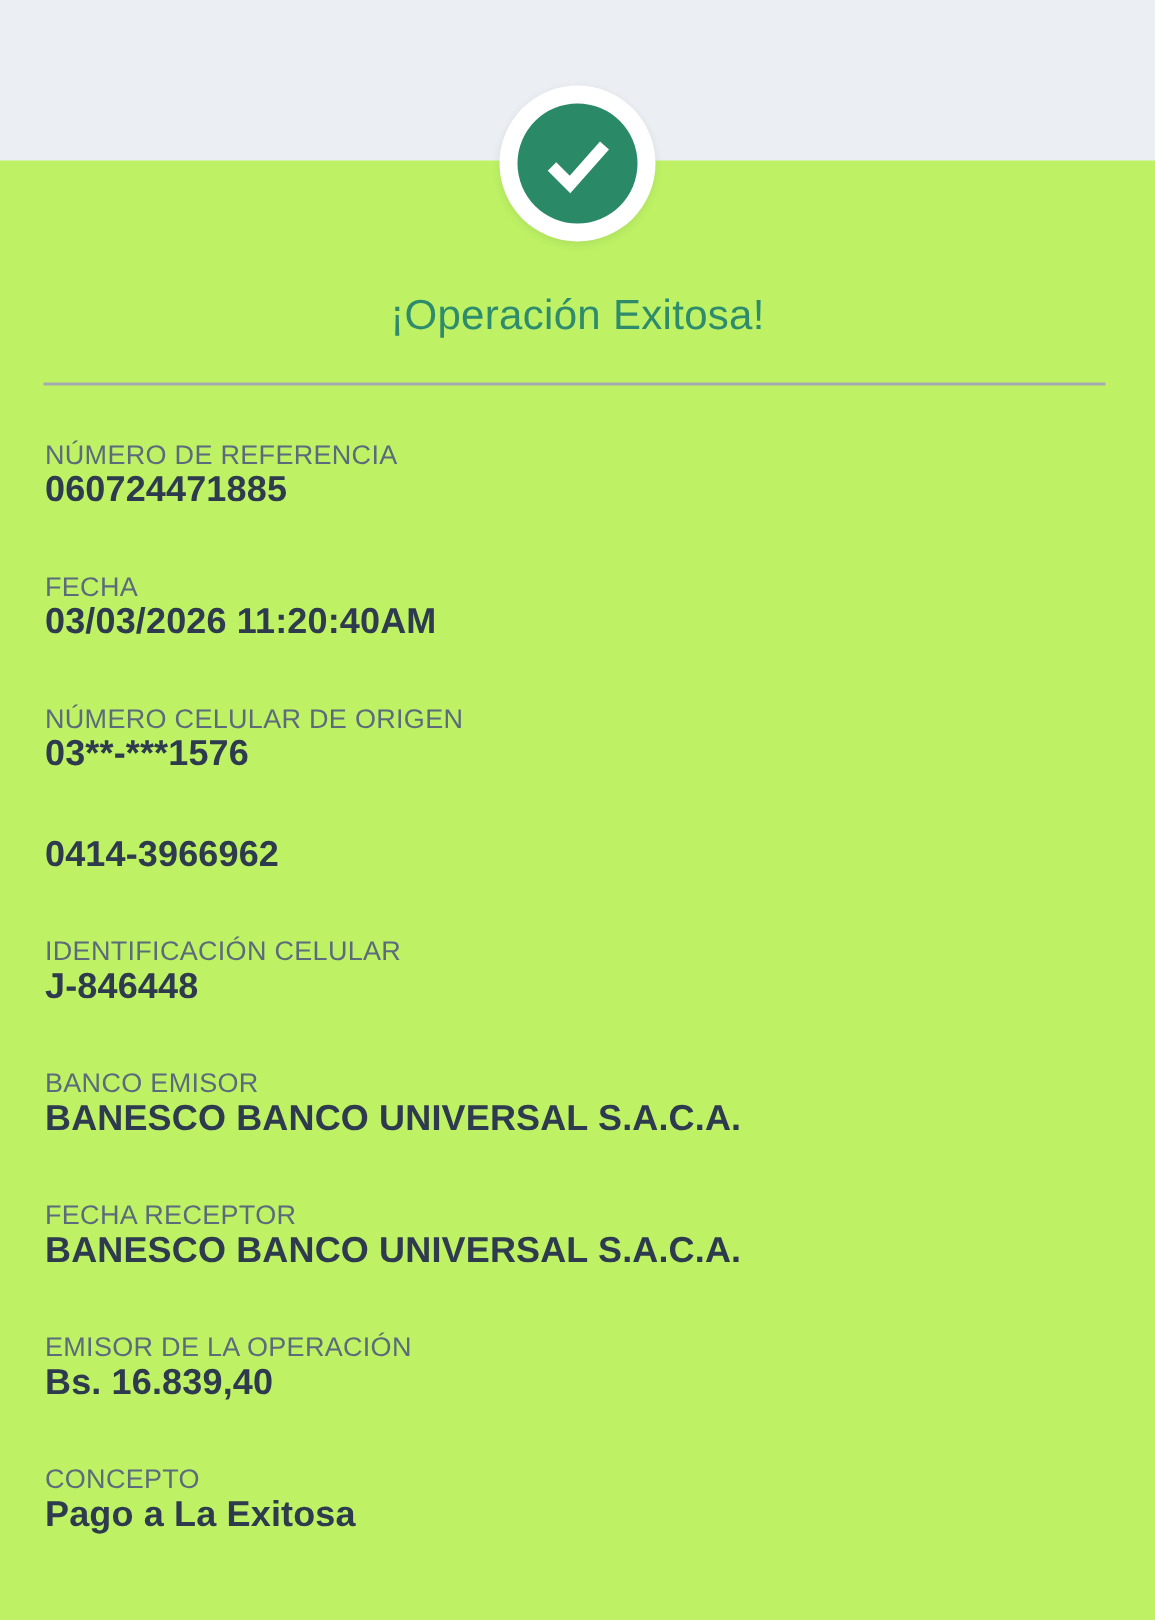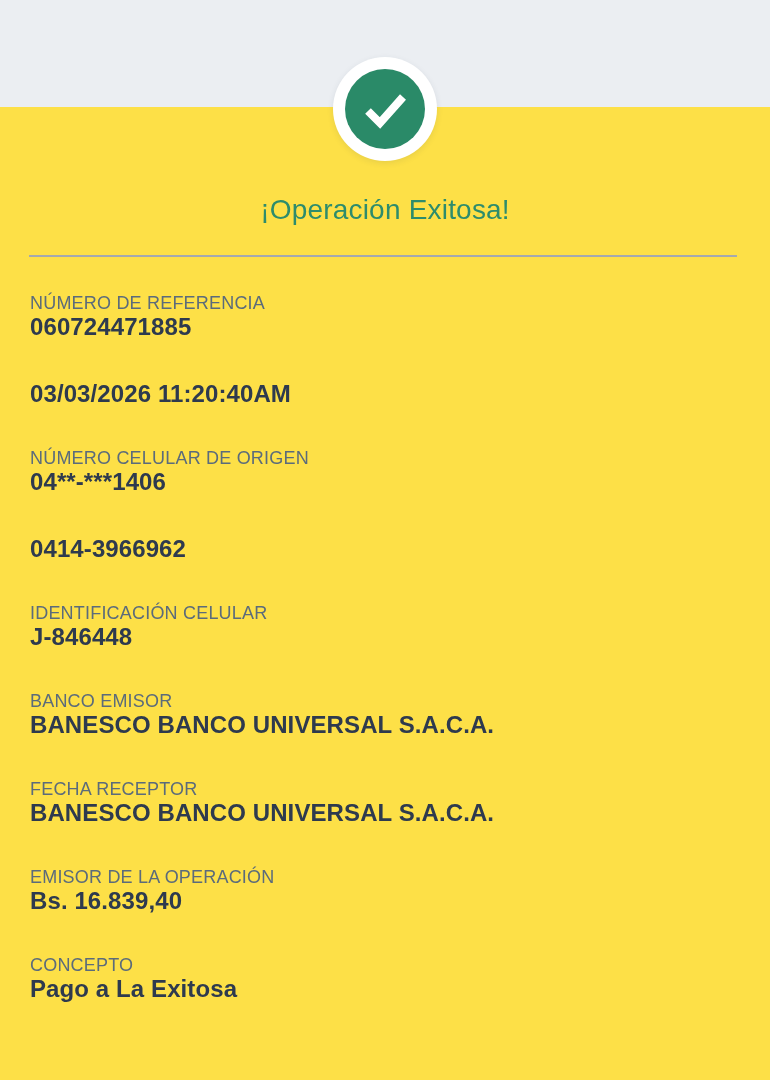--- a/index.html
+++ b/index.html
@@ -1,20 +1,20 @@
 <!DOCTYPE html>
 <html><head>
 <meta charset="utf-8">
 <style>
   html, body { margin: 0; padding: 0; background: #ffffff; }
   .page {
     position: relative;
     width: 770px;
     height: 1080px;
-    background: #fde047;
+    background: #bef264;
     overflow: hidden;
     font-family: "Liberation Sans", "DejaVu Sans", sans-serif;
   }
   .header-band {
     position: absolute;
     top: 0; left: 0;
     width: 100%;
     height: 107px;
     background: #ebeef2;
   }
@@ -108,26 +108,27 @@
 
   <hr class="title-divider">
 
   <div class="fields">
     <div class="field">
       <span class="field-label">NÚMERO DE REFERENCIA</span>
       <span class="field-value">060724471885</span>
     </div>
 
     <div class="field">
+      <span class="field-label">FECHA</span>
       <span class="field-value">03/03/2026 11:20:40AM</span>
     </div>
 
     <div class="field">
       <span class="field-label">NÚMERO CELULAR DE ORIGEN</span>
-      <span class="field-value">04**-***1406</span>
+      <span class="field-value">03**-***1576</span>
     </div>
 
     <div class="field">
       <span class="field-value">0414-3966962</span>
     </div>
 
     <div class="field">
       <span class="field-label">IDENTIFICACIÓN CELULAR</span>
       <span class="field-value">J-846448</span>
     </div>

